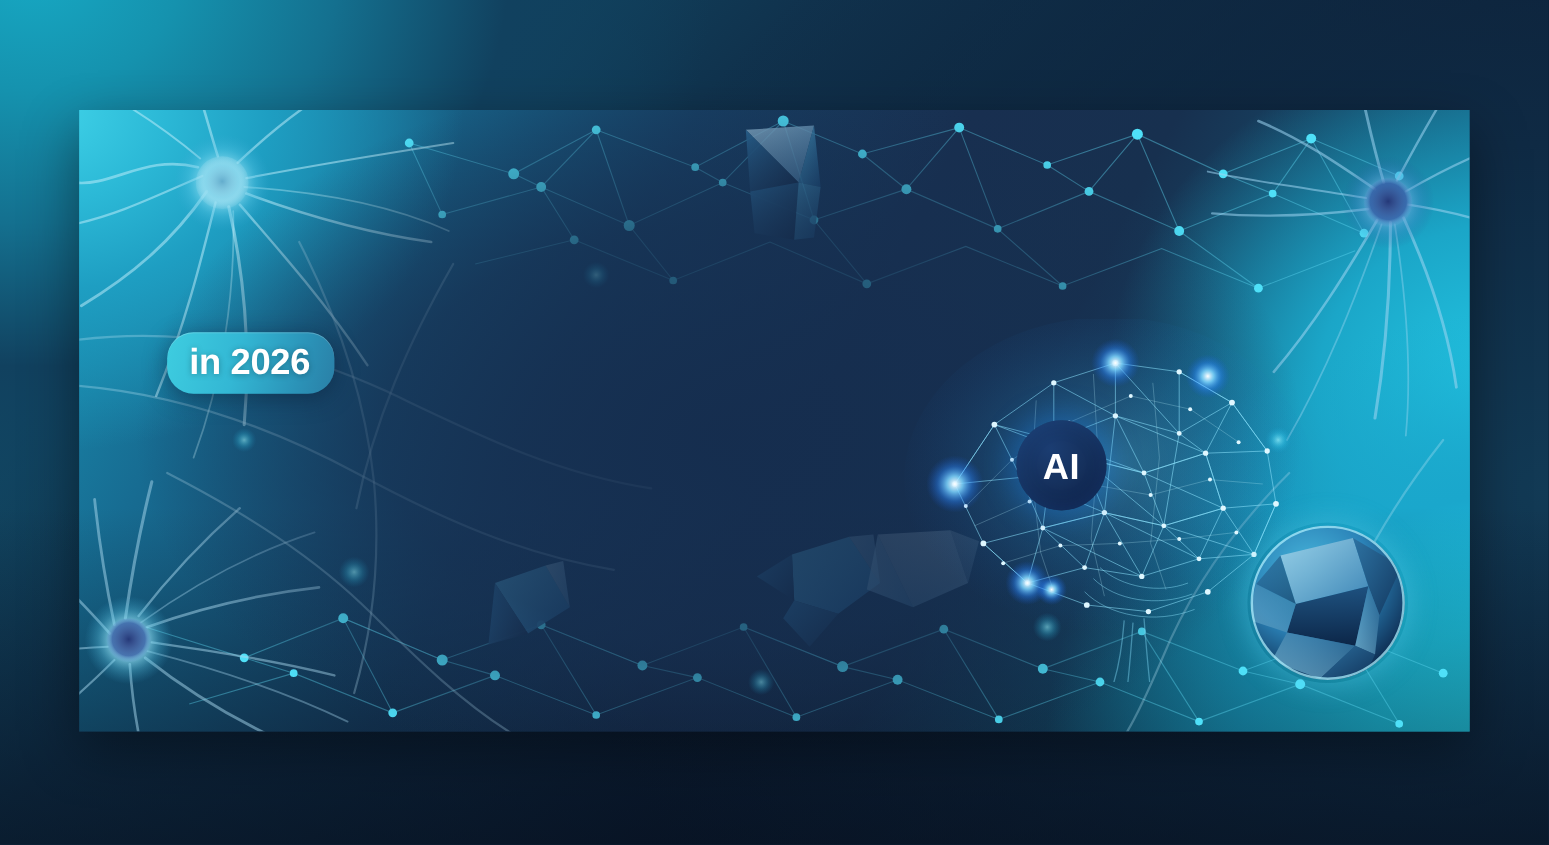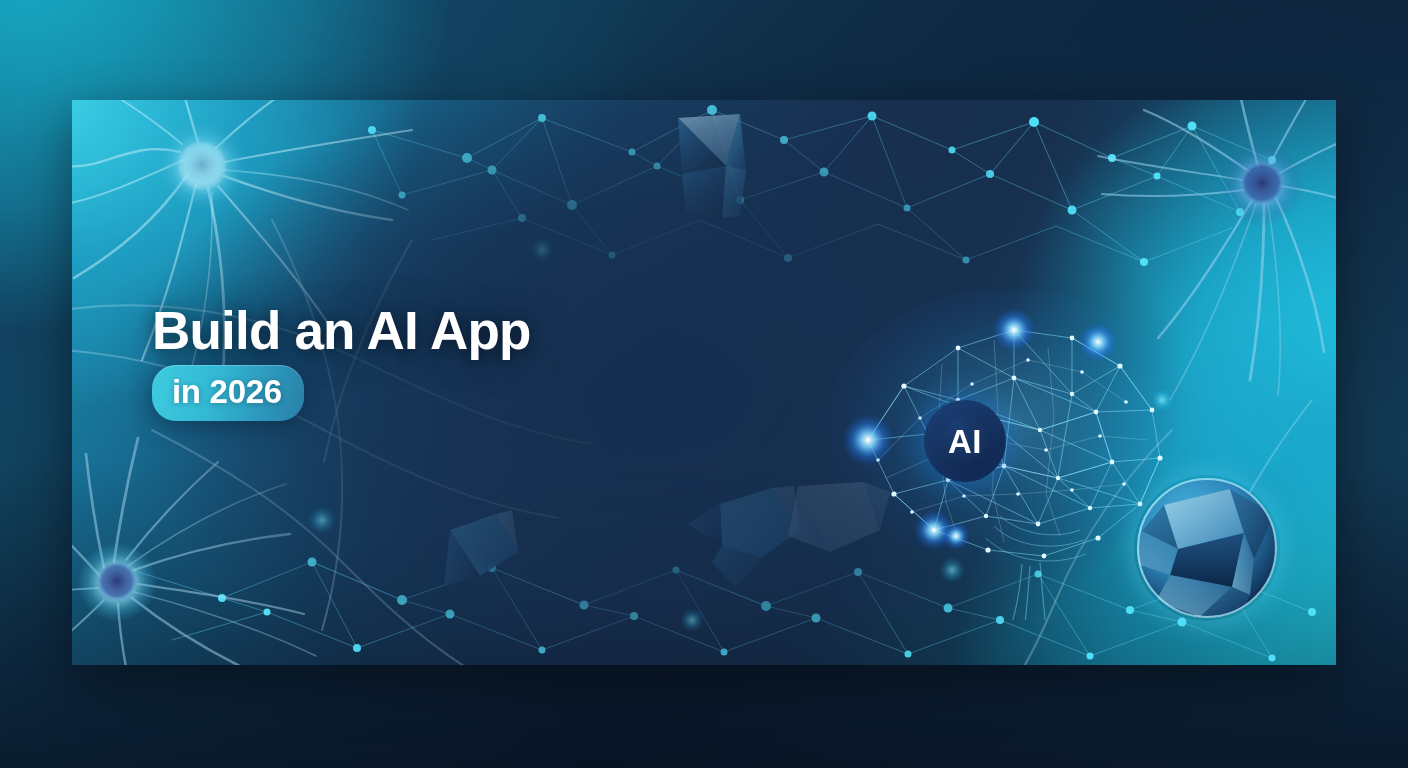--- a/index.html
+++ b/index.html
@@ -83,21 +83,21 @@
     letter-spacing: -0.3px;
     background: linear-gradient(105deg, #3ecde0 0%, #33b7d4 42%, #2b93b8 78%, #2a7fa6 100%);
     box-shadow: 0 4px 20px rgba(10,30,55,.5), inset 0 1px 0 rgba(255,255,255,.22);
     text-shadow: 0 1px 6px rgba(0,0,0,.28);
   }
 
   
   #ai-badge {
     position: absolute;
     left: 852px;
-    top: 300px;
+    top: 282px;
     width: 82px;
     height: 82px;
     border-radius: 50%;
     z-index: 13;
     background: radial-gradient(circle at 38% 32%, #1b3d72 0%, #15305c 45%, #0e2148 78%, #0b1a3a 100%);
     box-shadow: 0 0 26px 6px rgba(26,120,220,.42), inset 0 0 18px rgba(60,150,255,.18);
     display: flex; align-items: center; justify-content: center;
   }
   #ai-badge span {
     color: #ffffff;
@@ -507,18 +507,17 @@
         <polygon points="110,58 120,84 116,120 98,112" fill="url(#f3)" opacity=".7"></polygon>
         <polygon points="36,100 98,112 66,142 22,126" fill="url(#f3)" opacity=".72"></polygon>
         <polygon points="98,112 116,120 104,146 66,142" fill="url(#f2)" opacity=".88"></polygon>
         <polygon points="8,56 44,74 36,100 0,88" fill="url(#f3)" opacity=".55"></polygon>
         <polygon points="30,30 44,74 8,56" fill="url(#f2)" opacity=".65"></polygon>
       </g>
       <circle cx="73" cy="73" r="69" fill="none" stroke="#a8ecfb" stroke-opacity=".75" stroke-width="2.2"></circle>
     </svg>
 
     <div id="text-block">
-      <h1 class="headline">Build an AI App</h1>
       <div id="badge">in 2026</div>
     </div>
 
   </div>
 </div>
 
 </body></html>

